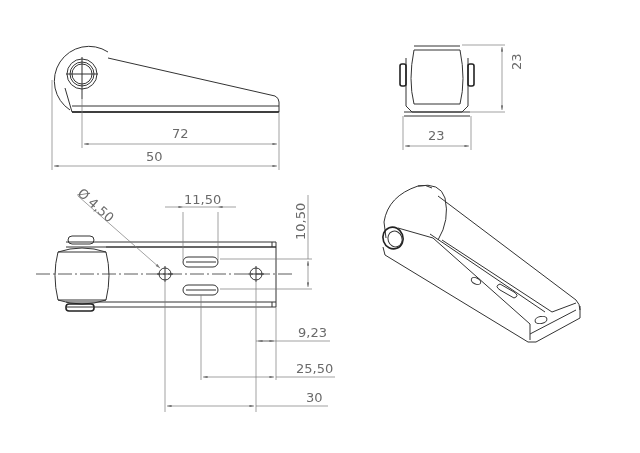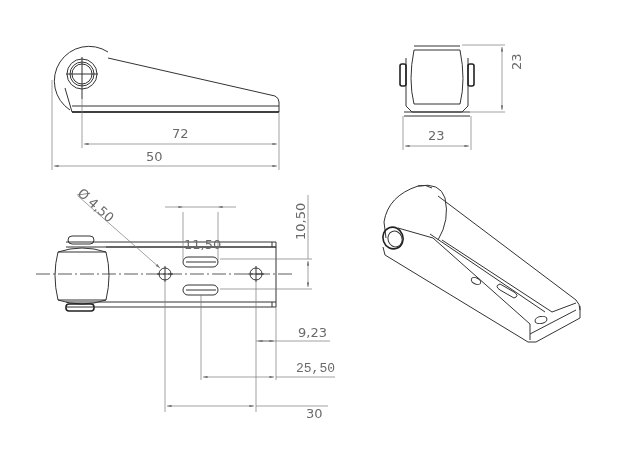--- a/index.html
+++ b/index.html
@@ -155,17 +155,17 @@
   </g>
 </svg>
 
 <div class="label" style="left:172px; top:127px;">72</div>
 <div class="label" style="left:146px; top:150px;">50</div>
 
 <div class="label" style="left:428px; top:129px;">23</div>
 <div class="label" style="left:510px; top:70px; transform:rotate(-90deg); transform-origin:left top;">23</div>
 
 <div class="label" style="left:84px; top:186px; transform:rotate(42deg); transform-origin:left top;">Ø 4,50</div>
-<div class="label" style="left:184px; top:193px;margin-top:45px;">11,50</div>
+<div class="label" style="left:184px; top:193px;">11,50</div>
 <div class="label" style="left:294px; top:240px; transform:rotate(-90deg); transform-origin:left top;">10,50</div>
 <div class="label" style="left:298px; top:326px;">9,23</div>
-<div class="label" style="left:296px; top:362px;font-family:Liberation Mono, monospace;">25,50</div>
-<div class="label" style="left:306px; top:407px;">30</div>
+<div class="label" style="left:296px; top:362px;">25,50</div>
+<div class="label" style="left:306px; top:391px;">30</div>
 
 </body></html>

